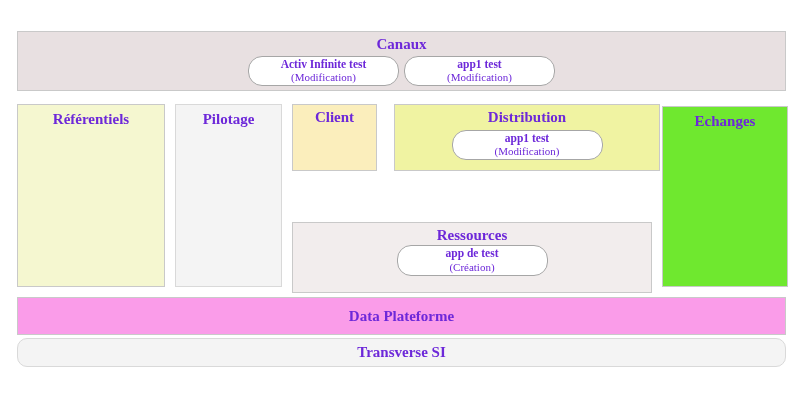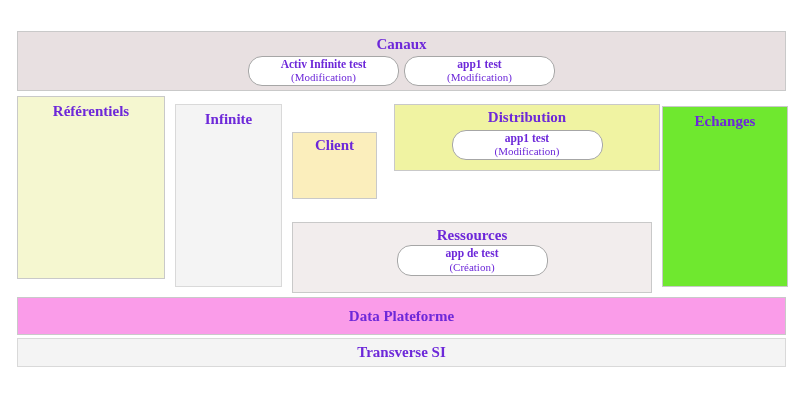--- a/index.html
+++ b/index.html
@@ -50,29 +50,29 @@
     flex-direction: column;
     align-items: center;
     justify-content: center;
     line-height: 1.2;
   }
   .app-name   { font-weight: bold; font-size: 11.5px; white-space: nowrap; }
   .app-status { font-weight: normal; font-size: 11px; white-space: nowrap; }
 
   
   #canaux        { left: 17px;  top: 31px;  width: 769px; height: 60px; }
-  #referentiels  { left: 17px;  top: 96px; width: 148px; height: 183px; }
+  #referentiels  { left: 17px;  top: 104px; width: 148px; height: 183px; }
   #pilotage      { left: 175px; top: 104px; width: 107px; height: 183px; }
   #client        { left: 292px; top: 104px; width: 85px;  height: 67px; }
   #distribution  { left: 386px; top: 104px; width: 266px; height: 67px; }
   #operations    { left: 292px; top: 183px; width: 360px; height: 29px; }
   #ressources    { left: 292px; top: 222px; width: 360px; height: 71px; }
   #echanges      { left: 662px; top: 106px; width: 126px; height: 181px; }
   #data-plateforme { left: 17px; top: 297px; width: 769px; height: 38px; }
-  #transverse-si   { left: 17px; top: 338px; width: 769px; height: 29px; }
+  #transverse-si   { left: 17px; top: 338px; width: 769px; height: 29px; border-radius: 10px; }
   #distribution .apps-row { margin-top: 3px; }
   #ressources  .apps-row { margin-top: 0; }
   #ressources  .app-box  { height: 31px; }
 </style>
 </head>
 <body>
 
 <div id="stage">
 
   <div class="layer" id="canaux" style="background: rgb(232, 224, 225);">
@@ -87,24 +87,24 @@
         <div class="app-status">(Modification)</div>
       </div>
     </div>
   </div>
 
   <div class="layer tall" id="referentiels" style="background: rgb(245, 247, 208);">
     <div class="layer-title">Référentiels</div>
   </div>
 
   <div class="layer tall soft-border" id="pilotage" style="background: rgb(244, 244, 244);">
-    <div class="layer-title">Infinite</div>
+    <div class="layer-title">Pilotage</div>
   </div>
 
-  <div class="layer" id="client" style="background: rgb(251, 238, 188); margin-top: 28px;">
+  <div class="layer" id="client" style="background: rgb(251, 238, 188);">
     <div class="layer-title">Client</div>
   </div>
 
   <div class="layer" id="distribution" style="background: rgb(240, 243, 162); margin-left: 8px;">
     <div class="layer-title">Distribution</div>
     <div class="apps-row">
       <div class="app-box">
         <div class="app-name">app1 test</div>
         <div class="app-status">(Modification)</div>
       </div>

